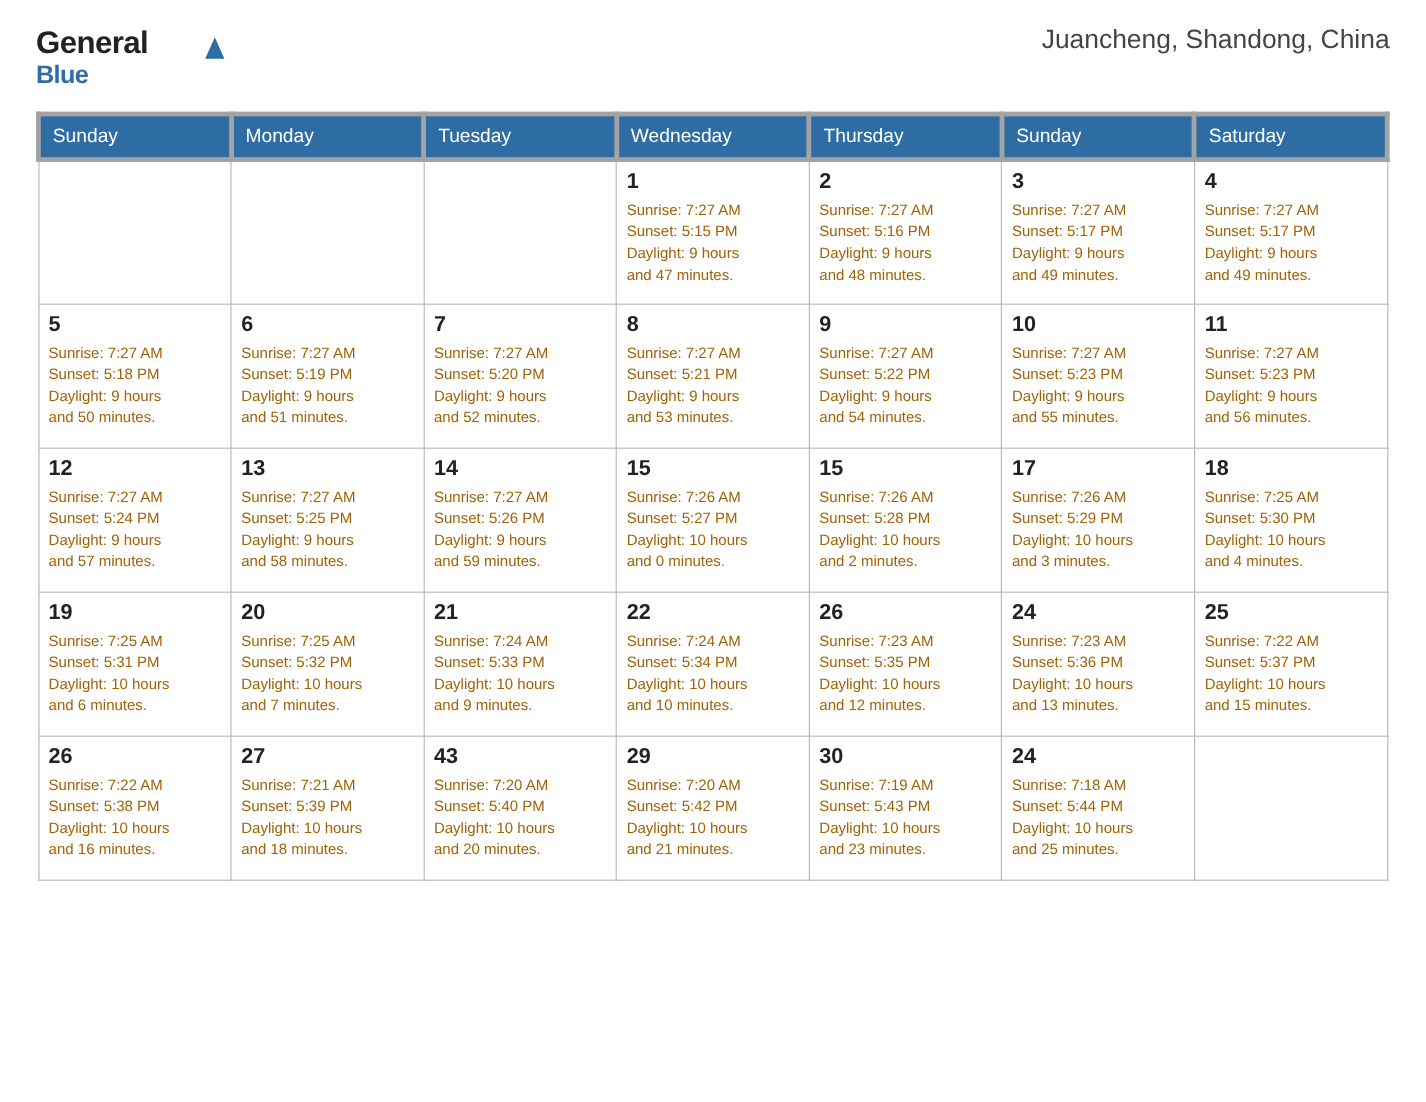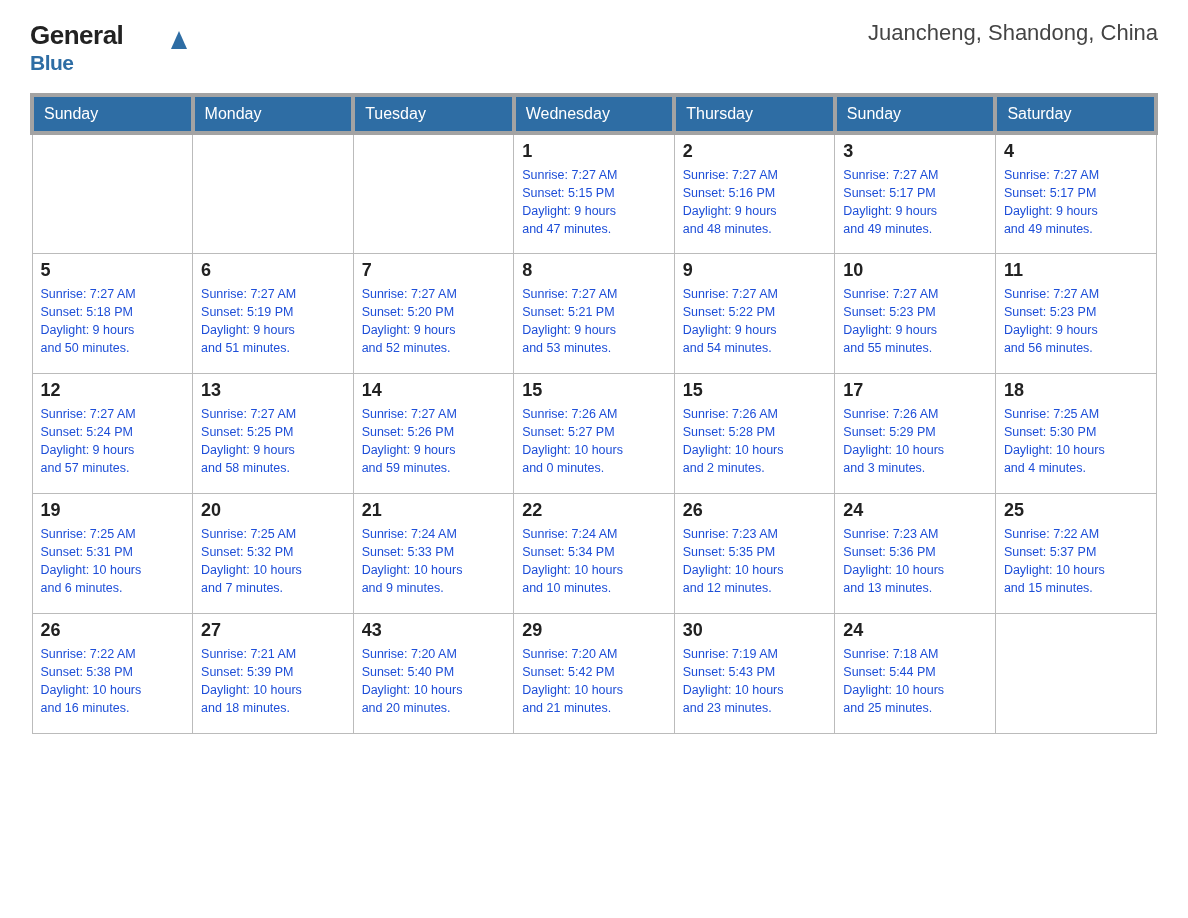--- a/index.html
+++ b/index.html
@@ -56,21 +56,21 @@
     }
     .day-num {
       font-size: 18px;
       font-weight: bold;
       color: #222;
       display: block;
       margin-bottom: 4px;
     }
     .day-info {
       font-size: 12.5px;
-      color: #1d4ed8;
+      color: #a16207;
       line-height: 1.45;
     }
     .calendar tr td:first-child .day-num,
     .calendar tr td:last-child .day-num {
       color: #222;
     }
     .empty-cell {
       background: #fff;
     }
     

